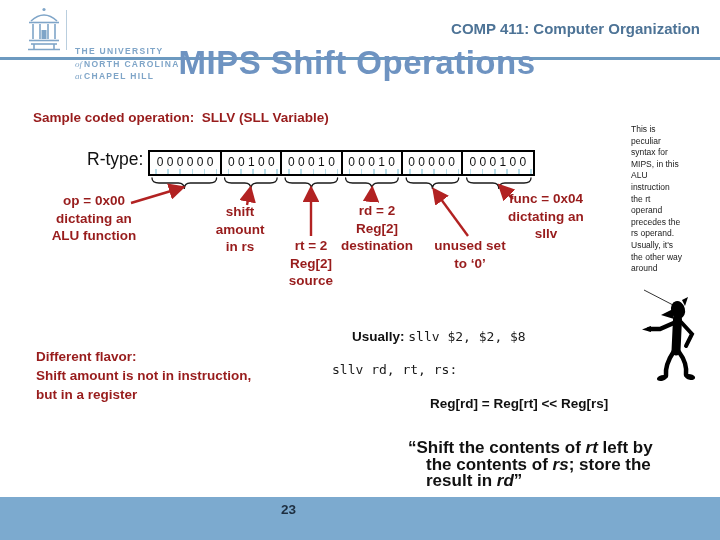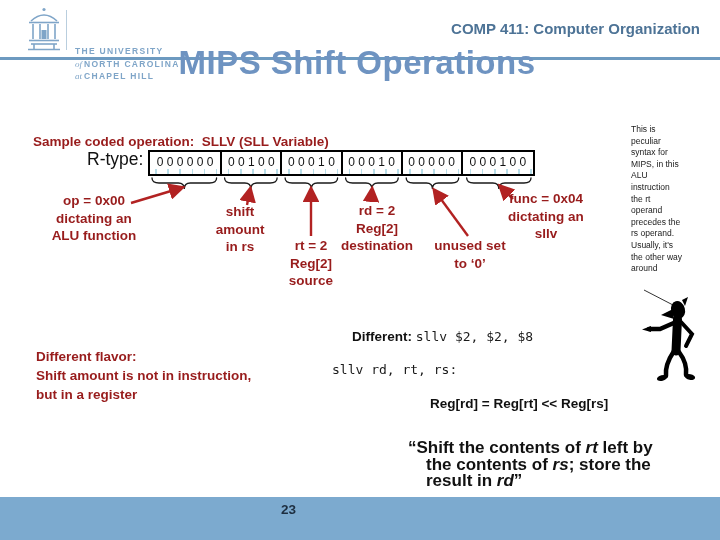--- a/index.html
+++ b/index.html
@@ -13,21 +13,21 @@
           letter-spacing:1.3px; line-height:12.5px; white-space:nowrap;margin-top:32px; }
   .univ .pfx { font-family:"Liberation Serif",serif; font-style:italic; font-weight:normal;
                letter-spacing:0; font-size:9px; margin-right:2px; }
   .course { position:absolute; right:20px; top:20px; font-size:15px; font-weight:bold; color:#4d7396; }
   .rule { position:absolute; left:0; top:57px; width:720px; height:3px; background:#6d9ac0; }
   .title { position:absolute; left:0; top:44px; width:714px; text-align:center; font-size:33px;
            font-weight:600; color:#6e93c1; letter-spacing:0.5px; }
 
   
   .sample { position:absolute; left:33px; top:110px; font-size:13.5px; font-weight:bold;
-            color:#981c1c; white-space:pre;margin-top:24px; }
+            color:#981c1c; white-space:pre; }
 
   
   .rtype { position:absolute; left:87px; top:149px; font-size:17.5px; color:#111; }
   .bitbox { position:absolute; left:148px; top:150px; width:387px; height:26px; box-sizing:border-box;
             border:2px solid #000; display:flex; background:#fff; }
   .field { border-right:2px solid #000; display:flex; justify-content:center; align-items:flex-start;
            font-size:12px; padding-top:3px; color:#111; overflow:hidden; white-space:pre; }
   .field:last-child { border-right:none; }
   .ticks { position:absolute; left:150px; top:169px; width:383px; height:5px;
            background:repeating-linear-gradient(to right, transparent 0 5.3px, #b8dde8 5.3px 6.9px, transparent 6.9px 12.094px); }
@@ -180,21 +180,21 @@
       <path d="M34,63 C28,72 25,80 26,88" stroke-width="4.5"></path>
       <path d="M39,64 C45,72 47,79 46,87" stroke-width="4.5"></path>
     </g>
     <g fill="#000">
       <path d="M11,38 L2,41.5 L11,44 Z"></path>
       <ellipse cx="22" cy="90" rx="5.2" ry="2.8" transform="rotate(-15 22 90)"></ellipse>
       <ellipse cx="50" cy="89" rx="5.2" ry="2.8" transform="rotate(12 50 89)"></ellipse>
     </g>
   </svg>
 
-  <div class="asm1"><span class="asm-label">Different:</span><span> </span><span class="mono">sllv $2, $2, $8</span></div>
+  <div class="asm1"><span class="asm-label">Usually:</span><span> </span><span class="mono">sllv $2, $2, $8</span></div>
   <div class="mono asm2">sllv rd, rt, rs:</div>
   <div class="asm3">Reg[rd] = Reg[rt] &lt;&lt; Reg[rs]</div>
 
   <div class="flavor">Different flavor:
 Shift amount is not in instruction,
 but in a register</div>
 
   <div class="quote"><span>“Shift the contents of </span><span class="it">rt</span><span> left by the contents of </span><span class="it">rs</span><span>; store the result in </span><span class="it">rd</span><span>”</span></div>
 
   <div class="footer"></div>

